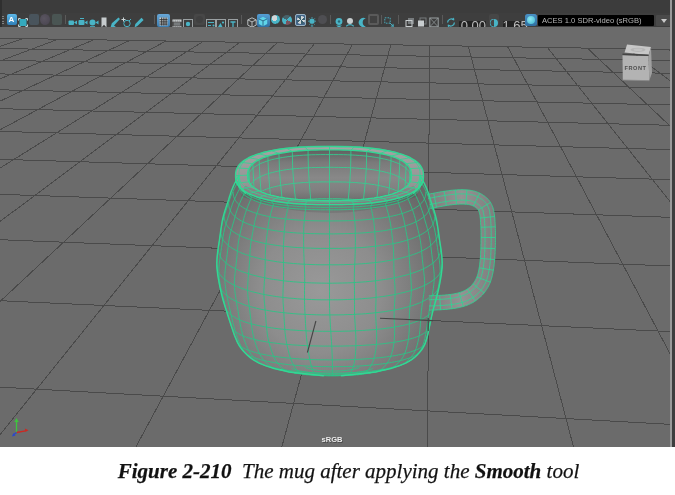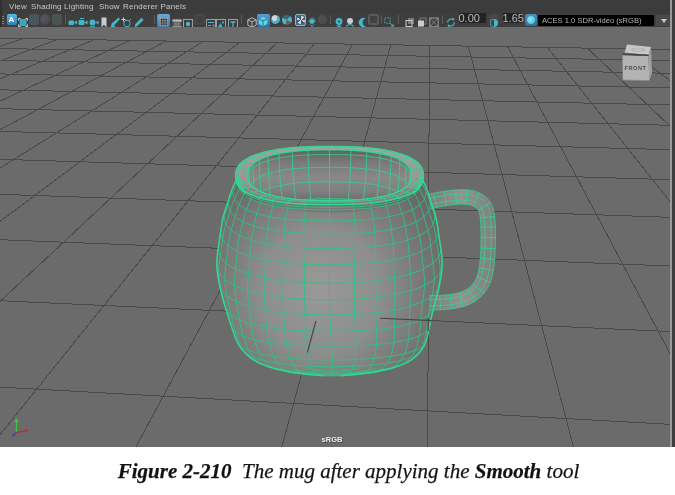--- a/index.html
+++ b/index.html
@@ -1,39 +1,31 @@
 <!DOCTYPE html>
 <html><head><meta charset="utf-8"><style>
 * { margin:0; padding:0; box-sizing:border-box; }
 body { width:675px; height:495px; background:#fff; font-family:"Liberation Sans",sans-serif; position:relative; overflow:hidden; }
 #app { position:absolute; left:0; top:0; width:675px; height:447px; background:#3c3c3c; }
 #menubar { position:absolute; left:0; top:0; width:675px; height:13px; background:#3c3c3c; }
 #menubar span { position:absolute; top:2px; font-size:8px; color:#c9c9c9; letter-spacing:0.2px; }
 #toolbar { position:absolute; left:0; top:13px; width:675px; height:14px; background:#3e3e3e; }
 .ic { position:absolute; top:1px; width:11px; height:11px; border-radius:2px; }
 .sep { position:absolute; top:2px; width:1px; height:9px; background:#5a5a5a; }
-.fld { position:absolute; top:0; height:10px; background:#222; color:#bbb; font-size:11px; text-align:left; border-radius:1px; line-height:10px; }
+.fld { position:absolute; top:8px; height:10px; background:#222; color:#bbb; font-size:13px; text-align:right; border-radius:1px; line-height:10px; }
 #viewport { position:absolute; left:0; top:27px; width:675px; height:420px; background:#6b6b6b; overflow:hidden; }
 #rightedge { position:absolute; left:670px; top:0px; width:1.5px; height:447px; background:#9a9a9a; z-index:60; }
 #rightpane { position:absolute; left:671.5px; top:0px; width:3.5px; height:447px; background:#3e3e3e; z-index:59; }
 #persp { position:absolute; left:312px; top:435px; width:40px; text-align:center; font-size:7.5px; font-weight:bold; color:#ececec; text-shadow:0.8px 0.8px 0 #4a4a4a; z-index:30; }
 #caption { position:absolute; left:11px; top:459px; width:675px; text-align:center; font-family:"Liberation Serif",serif; font-style:italic; font-size:21px; color:#111; -webkit-text-stroke:0.25px #222; }
 #caption b { font-weight:bold; }
 </style></head>
 <body>
 <div id="app">
 <div style="position:absolute;left:0;top:0;width:1.5px;height:27px;background:#2f2f2f;z-index:5"></div>
-<div id="menubar">
-<span style="left:9px">View</span>
-      <span style="left:31px">Shading</span>
-      <span style="left:64px">Lighting</span>
-      <span style="left:99px">Show</span>
-      <span style="left:123px">Renderer</span>
-      <span style="left:160.5px">Panels</span>
-</div>
 <div style="position:absolute;left:0;top:13px;width:675px;height:1px;background:#333"></div>
 <div id="toolbar">
 <div style="position:absolute;left:2px;top:2.5px;width:2px;height:9px;background:repeating-linear-gradient(#808080 0 1px,#3e3e3e 1px 2.5px)"></div>
 <div class="ic" style="left:6.5px;width:10px;background:linear-gradient(#5db8e8,#2f7fb8);color:#fff;font-size:8px;font-weight:bold;text-align:center;line-height:11px">A</div>
 <div class="ic" style="left:17.5px;width:10px"><svg width="10" height="11">
           <rect x="1.5" y="2" width="7" height="7" fill="#35a9bd"></rect>
           <path d="M0.5 1.5h2M0.5 1.5v2M9.5 1.5h-2M9.5 1.5v2M0.5 9.5h2M0.5 9.5v-2M9.5 9.5h-2M9.5 9.5v-2" stroke="#cdd6d8" stroke-width="1" fill="none"></path>
         </svg></div>
 <div class="ic" style="left:28.5px;width:10px;background:#49545c;border-radius:2px"></div>
 <div class="ic" style="left:40px;width:10px;background:radial-gradient(circle at 40% 40%,#5a5560,#47434e);border-radius:50%"></div>

